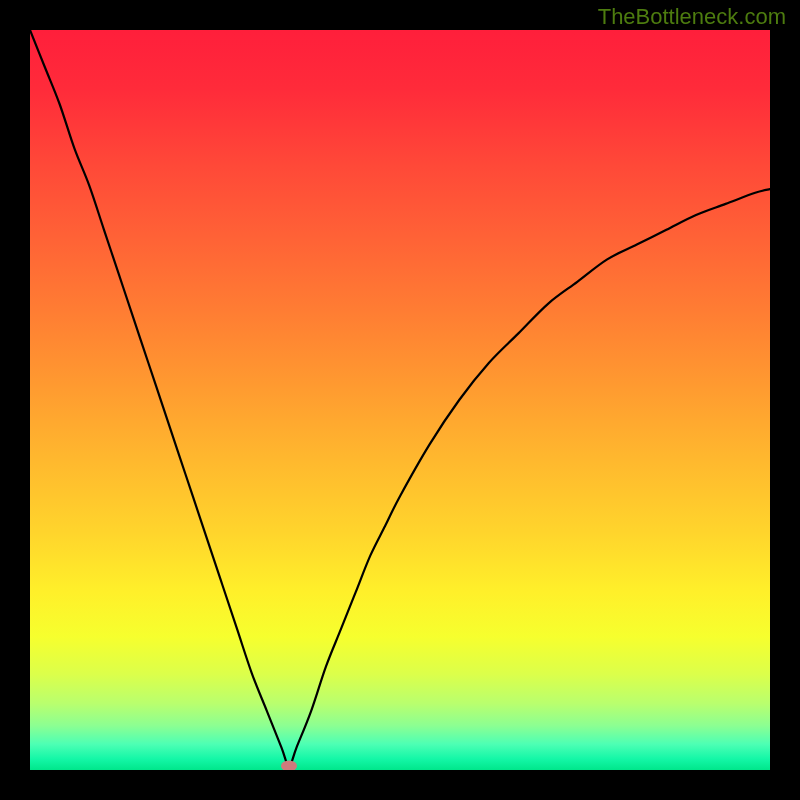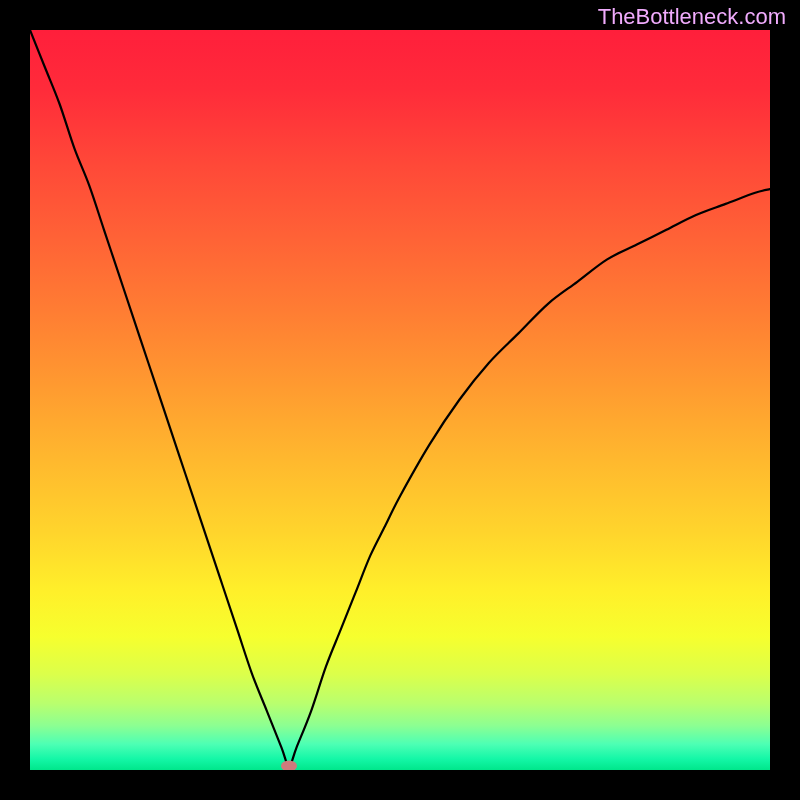--- a/index.html
+++ b/index.html
@@ -24,21 +24,21 @@
     top: 30px;
     left: 30px;
     width: 740px;
     height: 740px;
     overflow: hidden;
   }
   .watermark {
     position: absolute;
     top: 4px;
     right: 14px;
-    color: #f0abfc;
+    color: #4d7c0f;
     font-size: 22px;
     font-weight: 400;
     letter-spacing: 0px;
     z-index: 10;
     font-family: Arial, Helvetica, sans-serif;
   }
   svg.chart-svg {
     position: absolute;
     top: 0;
     left: 0;

